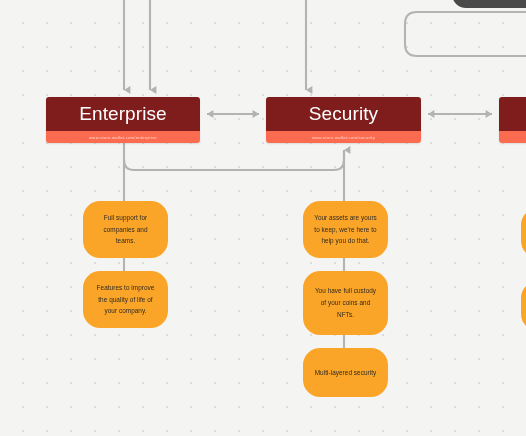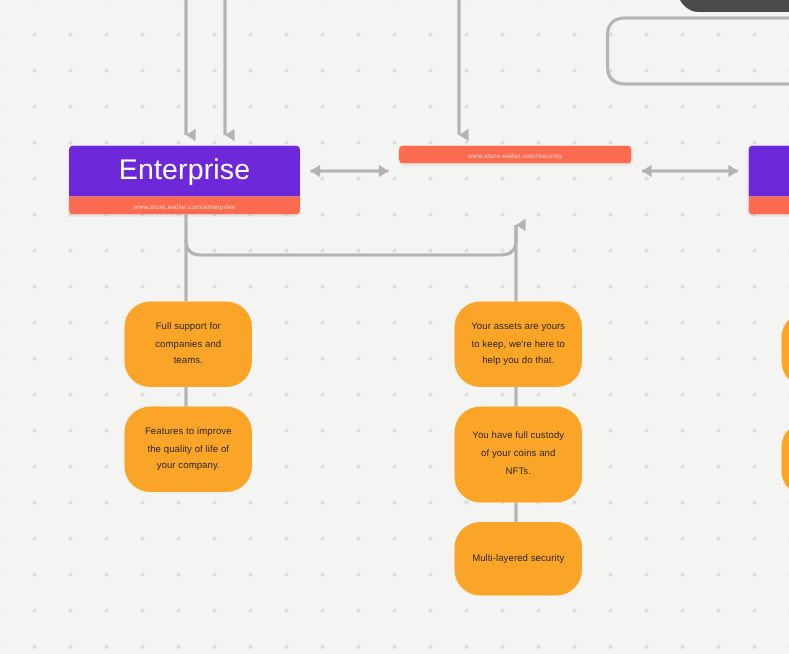--- a/index.html
+++ b/index.html
@@ -19,21 +19,21 @@
   svg.wires{position:absolute;left:0;top:0;width:526px;height:436px;overflow:visible;}
 
   
   .node{
     position:absolute;
     border-radius:3px;
     overflow:hidden;
     box-shadow:0 1px 2px rgba(0,0,0,.10);
   }
   .node .title{
-    background:#6d28d9;
+    background:#7f1d1d;
     color:#ffffff;
     display:flex;align-items:center;justify-content:center;
     font-size:19px;
     font-weight:400;
     letter-spacing:.1px;
     height:34px;
   }
   .node .sub{
     background:#fa6b4f;
     color:#ffd9cf;
@@ -126,20 +126,21 @@
 </svg>
 
 <div id="dark-chip"></div>
 
 <div class="node" id="node-enterprise">
   <div class="title">Enterprise</div>
   <div class="sub">www.store.wallet.com/enterprise</div>
 </div>
 
 <div class="node" id="node-security">
+  <div class="title">Security</div>
   <div class="sub">www.store.wallet.com/security</div>
 </div>
 
 <div class="node" id="node-clipped-right">
   <div class="title"></div>
   <div class="sub"></div>
 </div>
 
 <div class="card" id="card-e1">Full support for companies and teams.</div>
 <div class="card" id="card-e2">Features to improve the quality of life of your company.</div>

